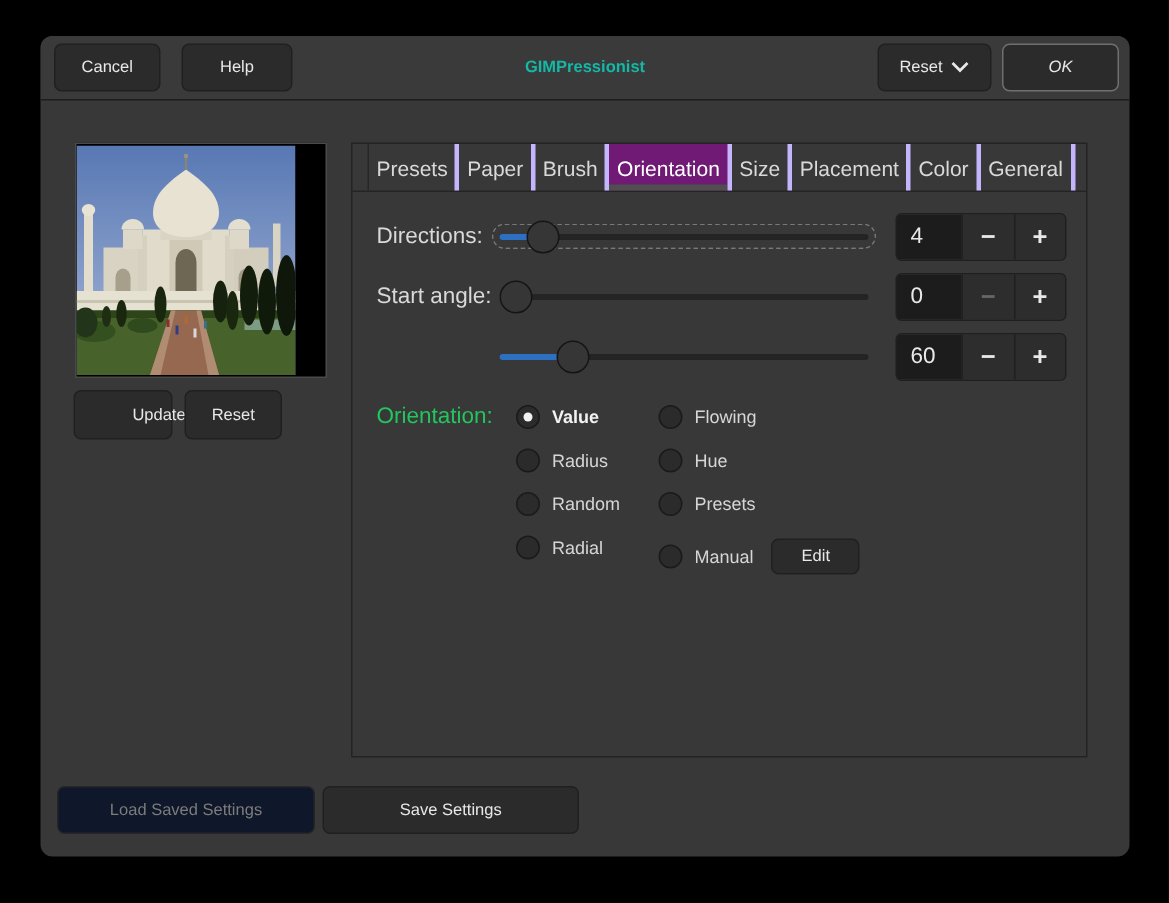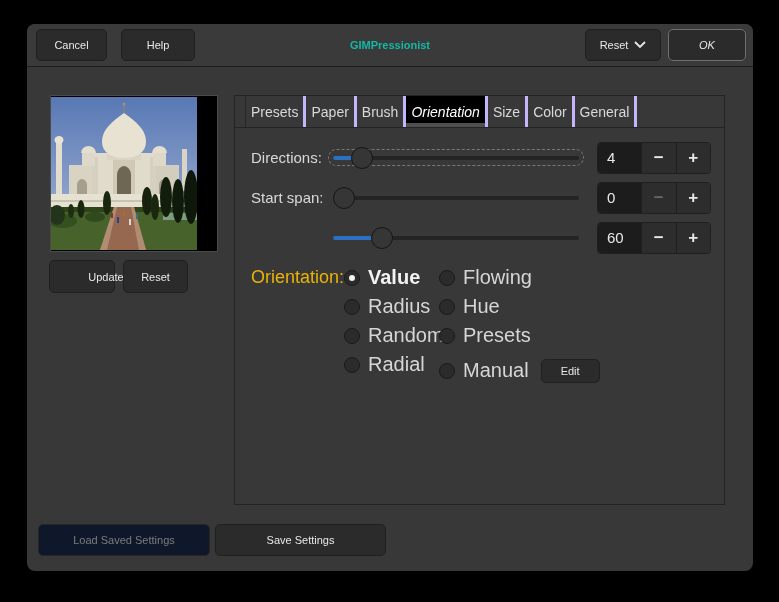--- a/index.html
+++ b/index.html
@@ -52,23 +52,22 @@
     position: absolute; left: 0; right: 0; top: 0; height: 32px;
     display: flex; padding-left: 10px; border-bottom: 1px solid #242424;
   }
   .tab {
     display: flex; align-items: center; padding: 0 5px; height: 100%;
     color: #d9d9d9; font-size: 14px; border-right: 3px solid #c4b5fd;
     white-space: nowrap;
   }
   .tab:first-child { border-left: 1px solid #262626; }
   .tab.active {
-    background: #000000; color: #ffffff;
+    background: #701a75; color: #ffffff;
     box-shadow: inset 0 -4px 0 #4f4f4f;
-    font-style: italic;
   }
   .nb-content { position: absolute; left: 0; right: 0; top: 32px; bottom: 0; }
   
   .prow { position: absolute; left: 0; right: 0; height: 32px; }
   .prow.r1 { top: 14px; } .prow.r2 { top: 54px; } .prow.r3 { top: 94px; }
   .plabel {
     position: absolute; left: 16px; top: 0; line-height: 32px;
     color: #d9d9d9; font-size: 15px;
   }
   .slider { position: absolute; left: 98px; top: 0; width: 246px; height: 32px; }
@@ -100,37 +99,37 @@
   }
   .spin-btn {
     width: 34px; flex: 1; background: #2d2d2d; border-left: 1px solid #1f1f1f;
     color: #e8e8e8; font-size: 17px; font-weight: bold;
     display: flex; align-items: center; justify-content: center;
   }
   .spin-btn.disabled { color: #666; }
   
   .orient-label {
     position: absolute; left: 16px; top: 135px; height: 29px; line-height: 29px;
-    color: #eab308; font-size: 18px;
+    color: #22c55e; font-size: 15px;
   }
   .radio-grid {
     position: absolute; left: 109px; top: 135px;
     display: grid; grid-template-columns: 95px auto; grid-auto-rows: 29px;
     align-items: center;
   }
   .radio-item { display: flex; align-items: center; gap: 8px; }
   .radio {
     width: 16px; height: 16px; border-radius: 50%; flex: 0 0 16px;
     background: #2b2b2b; border: 1px solid #1a1a1a; position: relative;
   }
   .radio-item.selected .radio::after {
     content: ""; position: absolute; left: 4px; top: 4px;
     width: 6px; height: 6px; border-radius: 50%; background: #f2f2f2;
   }
-  .radio-label { color: #d6d6d6; font-size: 20px; white-space: nowrap; }
+  .radio-label { color: #d6d6d6; font-size: 12px; white-space: nowrap; }
   .radio-item.selected .radio-label { color: #f2f2f2; font-weight: bold; }
   .manual-cell { display: flex; align-items: center; transform: translateY(6px); justify-content: flex-end; }
   .edit-btn { width: 59px; height: 24px; margin-left: 12px; }
   
   .ft-load { position: absolute; left: 11px; top: 500px; width: 172px; height: 32px; }
   .ft-load.disabled { color: #7c7c7c; border-color: #262626; background: #0f172a; }
   .ft-save { position: absolute; left: 188px; top: 500px; width: 171px; height: 32px; }
 </style>
 </head>
 <body>
@@ -211,20 +210,21 @@
     <button class="btn pv-update">Update</button>
     <button class="btn pv-reset">Reset</button>
 
     <div class="notebook">
       <div class="tabbar">
         <div class="tab">Presets</div>
         <div class="tab">Paper</div>
         <div class="tab">Brush</div>
         <div class="tab active">Orientation</div>
         <div class="tab">Size</div>
+        <div class="tab">Placement</div>
         <div class="tab">Color</div>
         <div class="tab">General</div>
       </div>
       <div class="nb-content">
 
         <div class="prow r1">
           <span class="plabel">Directions:</span>
           <div class="slider focused">
             <div class="focus-ring"></div>
             <div class="slider-trough"></div>
@@ -232,21 +232,21 @@
             <div class="slider-thumb" style="left: 17.92px;"></div>
           </div>
           <div class="spin">
             <div class="spin-entry">4</div>
             <div class="spin-btn">−</div>
             <div class="spin-btn">+</div>
           </div>
         </div>
 
         <div class="prow r2">
-          <span class="plabel">Start span:</span>
+          <span class="plabel">Start angle:</span>
           <div class="slider">
 
             <div class="slider-trough"></div>
             <div class="slider-fill" style="width: 11px;"></div>
             <div class="slider-thumb" style="left: 0px;"></div>
           </div>
           <div class="spin">
             <div class="spin-entry">0</div>
             <div class="spin-btn disabled">−</div>
             <div class="spin-btn">+</div>

